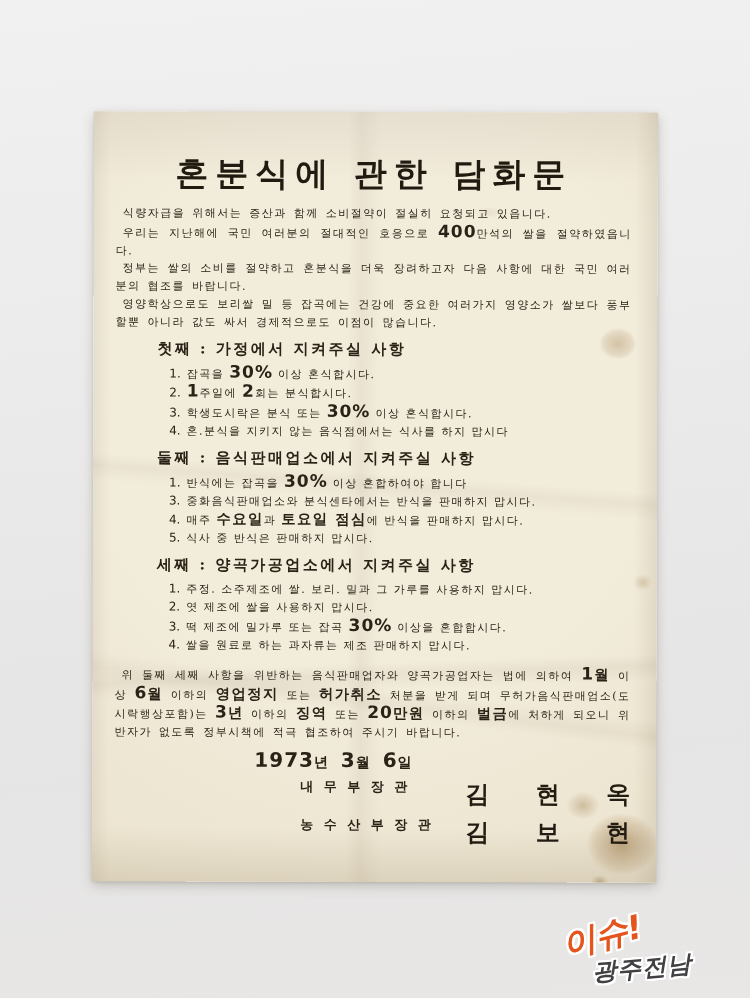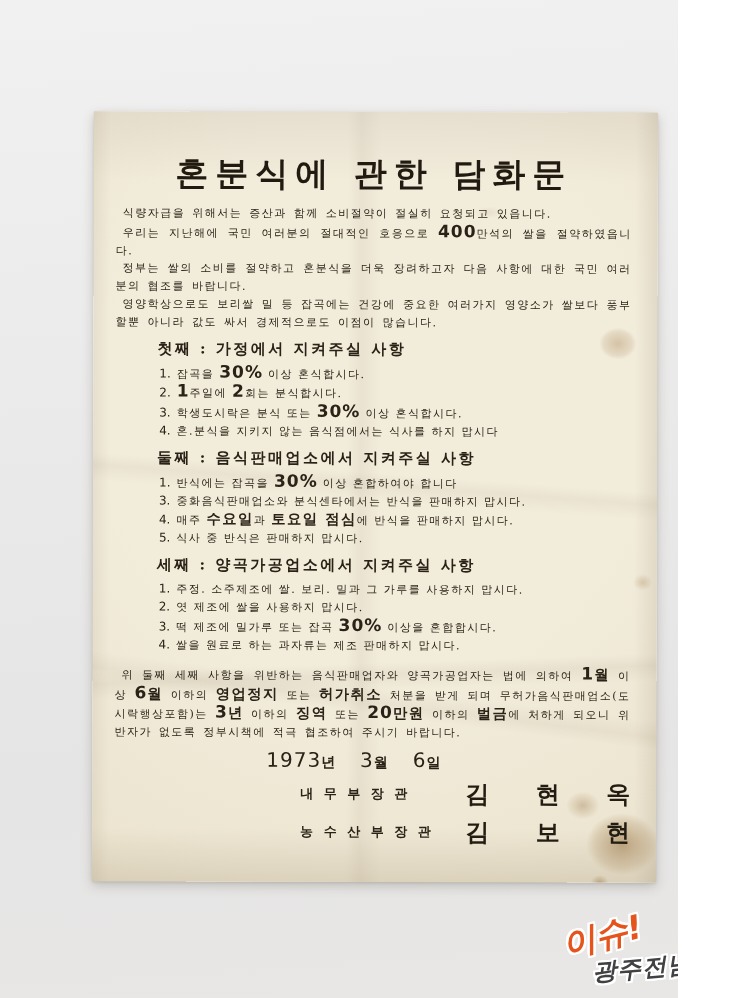--- a/index.html
+++ b/index.html
@@ -6,21 +6,21 @@
     --accent:#e4541c;
     --logo-dark:#414144;
     --ink:#2a2216;
     --paper-mid:#f2ecdb;
     --paper-edge:#e4dbc3;
   }
   *{margin:0;padding:0;box-sizing:border-box;}
   html,body{width:750px;}
   body{font-family:"DejaVu Serif","Liberation Serif",serif;}
   .canvas{
-    position:relative;width:678px;height:998px;overflow:hidden;
+    position:relative;width:750px;height:998px;overflow:hidden;
     background:linear-gradient(176deg,#f2f1f1 0%,#eceBeb 35%,#e6e5e5 75%,#e8e7e6 100%);
   }
   .paper{
     position:absolute;left:93px;top:112px;width:564px;height:770px;
     transform:rotate(0.15deg);
     color:var(--ink);
     box-shadow:0 4px 12px rgba(90,85,70,.28),0 1px 3px rgba(0,0,0,.10);
     overflow:hidden;
     background:
       radial-gradient(26px 22px at 93% 30%, rgba(164,127,78,.38), rgba(164,127,78,.16) 55%, transparent 72%),
@@ -49,31 +49,31 @@
   }
   .em{
     font-family:"DejaVu Sans","Liberation Sans",sans-serif;
     font-size:1.55em;font-weight:700;line-height:1;letter-spacing:1px;
   }
   .st{font-size:1.3em;font-weight:700;line-height:1;}
   .section{margin:8px 0 4px 42px;}
   .section-heading{font-size:15px;font-weight:700;letter-spacing:2.5px;margin:8px 0 5px;}
   .item{
     display:block;font-size:11px;line-height:1.5;letter-spacing:1.5px;
-    margin-left:2px;white-space:nowrap;
+    margin-left:12px;white-space:nowrap;
   }
   .item .num{
     font-family:"DejaVu Sans","Liberation Sans",sans-serif;
     font-size:12px;letter-spacing:0;margin-right:6px;
   }
   .closing{margin-top:10px;}
   .date-line{margin:8px 0 6px 140px;font-size:14px;letter-spacing:4px;font-weight:600;}
-  .date-line .em{font-size:20px;font-weight:400;margin-left:12px;}
+  .date-line .em{font-size:20px;font-weight:700;}
   .signatures{margin:4px 0 0 186px;}
-  .sig-row{display:flex;align-items:center;margin-bottom:6px;}
+  .sig-row{display:flex;align-items:flex-start;margin-bottom:6px;}
   .sig-office{width:152px;font-size:13px;letter-spacing:3px;font-weight:600;white-space:nowrap;}
   .sig-name{
     width:168px;margin-left:16px;display:flex;justify-content:space-between;
     font-size:24px;font-weight:600;color:#231c12;
   }
   .watermark{position:absolute;left:552px;top:914px;width:190px;height:80px;}
   .wm-line1{
     position:absolute;left:10px;top:0;
     font-family:"DejaVu Sans","Liberation Sans",sans-serif;
     font-size:33px;font-weight:800;font-style:italic;color:var(--accent);

